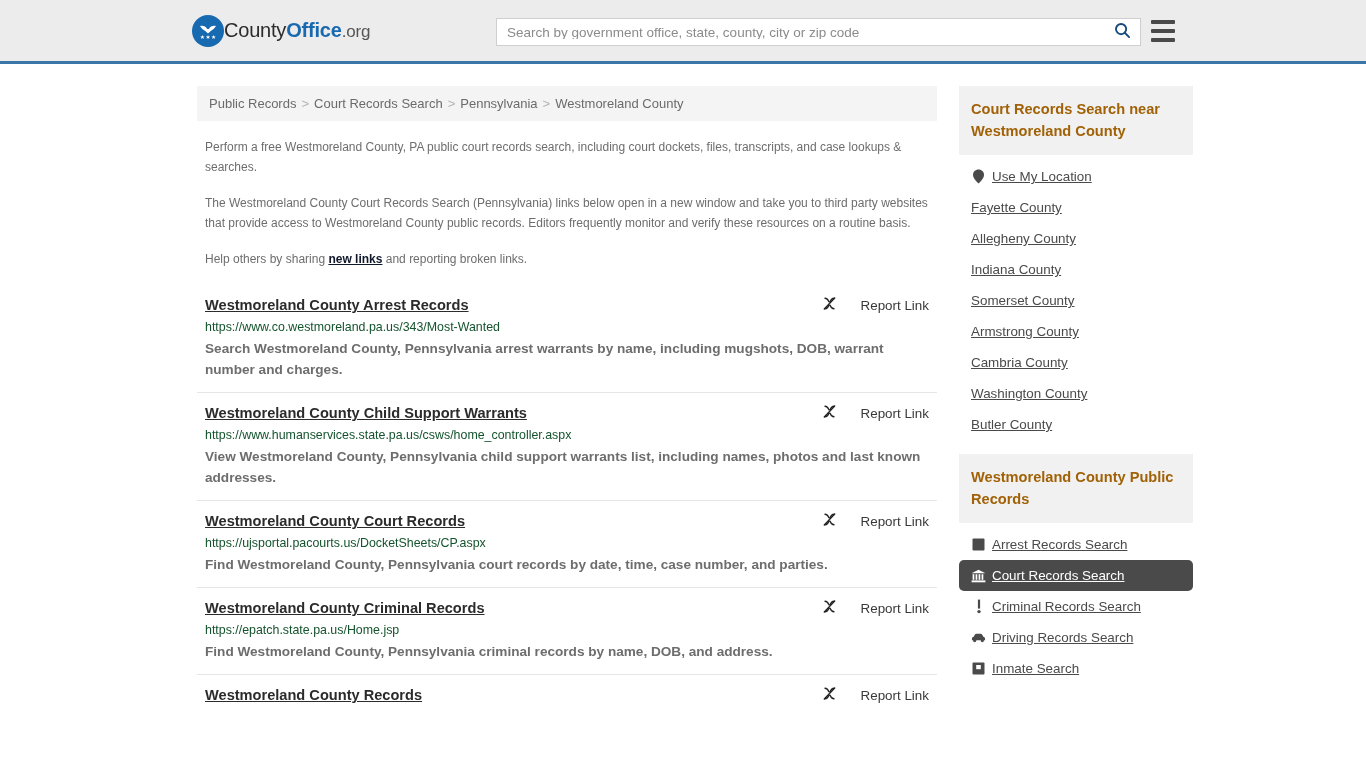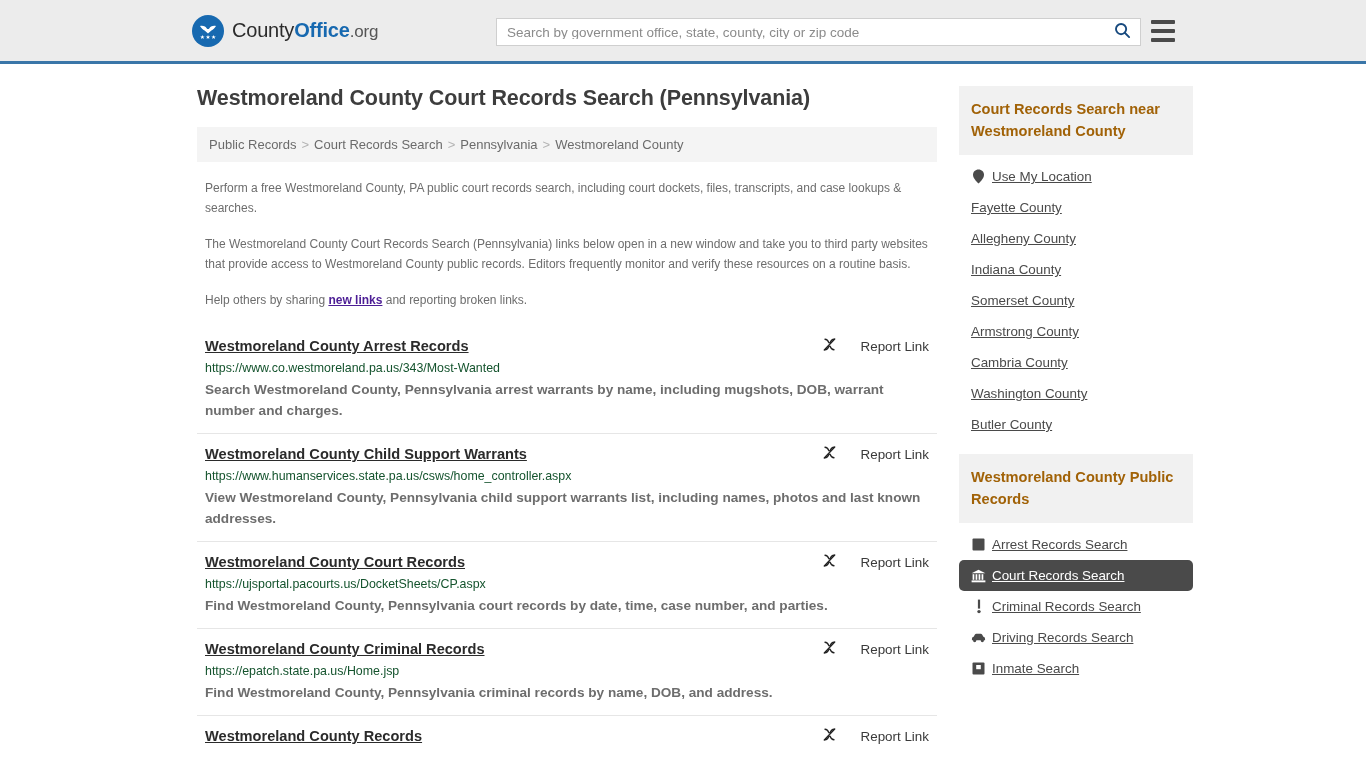--- a/index.html
+++ b/index.html
@@ -19,21 +19,20 @@
     background: #ececec;
     border-bottom: 3px solid #3a76a8;
     display: flex;
     align-items: center;
     position: relative;
   }
   .brand {
     display: flex;
     align-items: center;
     margin-left: 192px;
-    gap: 8px;
     text-decoration: none;
   }
   .brand-mark {
     width: 32px; height: 32px;
     border-radius: 50%;
     background: #1769b0;
     position: relative;
     flex: 0 0 32px;
     display: flex;
     align-items: center;
@@ -136,21 +135,21 @@
   .breadcrumb .sep { color: #b3b3b3; margin: 0 5px; }
 
   .intro p {
     font-size: 12px;
     line-height: 20px;
     color: #6d6d6d;
     margin: 0 9px 16px 0;
     padding-left: 8px;
   }
   .intro a.inline {
-    color: #4c1d95;
+    color: #0f172a;
     text-decoration: underline;
     font-weight: 600;
   }
 
   
   .result {
     padding: 10px 8px 12px 8px;
     border-bottom: 1px solid #e6e6e6;
   }
   .result:last-child { border-bottom: 0; }
@@ -261,21 +260,20 @@
   <div class="hamburger">
     <span></span>
     <span></span>
     <span></span>
   </div>
 </div>
 
 <div class="page">
 
   <div class="content-col">
-    <h1 class="page-title">Westmoreland County Court Records Search (Pennsylvania)</h1>
 
     <div class="breadcrumb">
       <a href="#">Public Records</a><span class="sep">&gt;</span><a href="#">Court Records Search</a><span class="sep">&gt;</span><a href="#">Pennsylvania</a><span class="sep">&gt;</span><a href="#">Westmoreland County</a>
     </div>
 
     <div class="intro">
       <p>Perform a free Westmoreland County, PA public court records search, including court dockets, files, transcripts, and case lookups &amp; searches.</p>
       <p>The Westmoreland County Court Records Search (Pennsylvania) links below open in a new window and take you to third party websites that provide access to Westmoreland County public records. Editors frequently monitor and verify these resources on a routine basis.</p>
       <p><span>Help others by sharing </span><a class="inline" href="#">new links</a><span> and reporting broken links.</span></p>
     </div>

